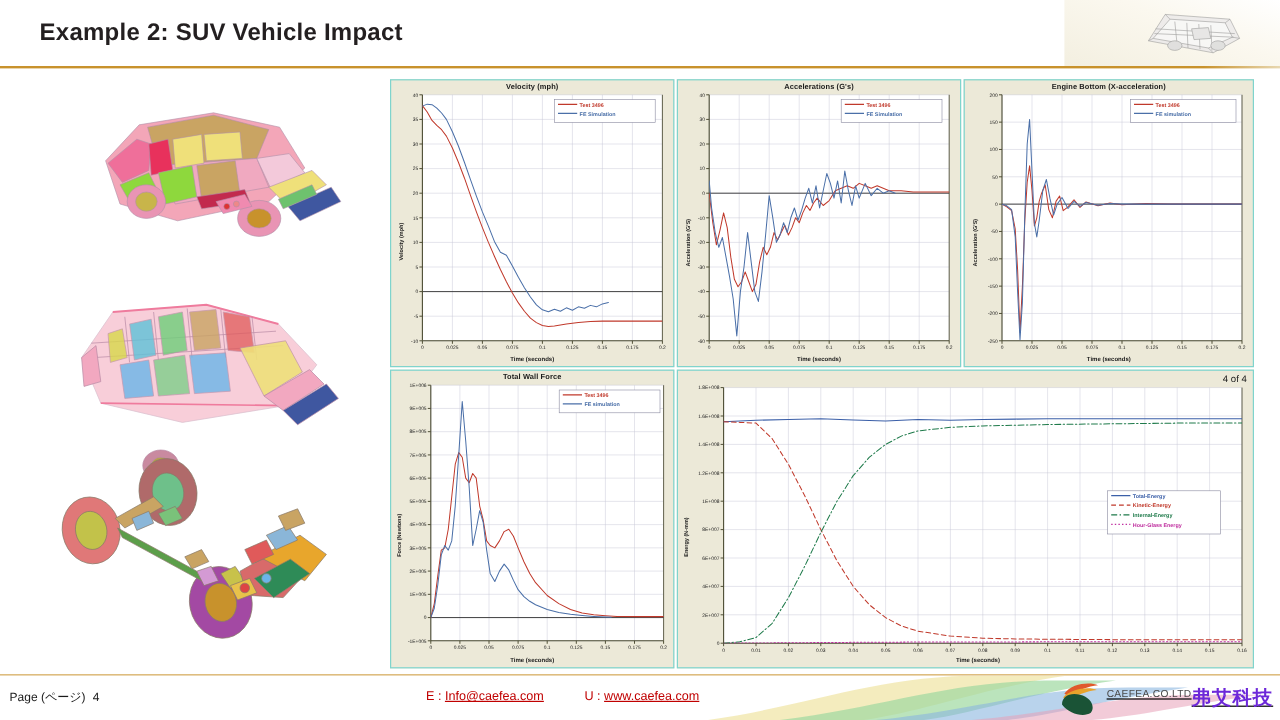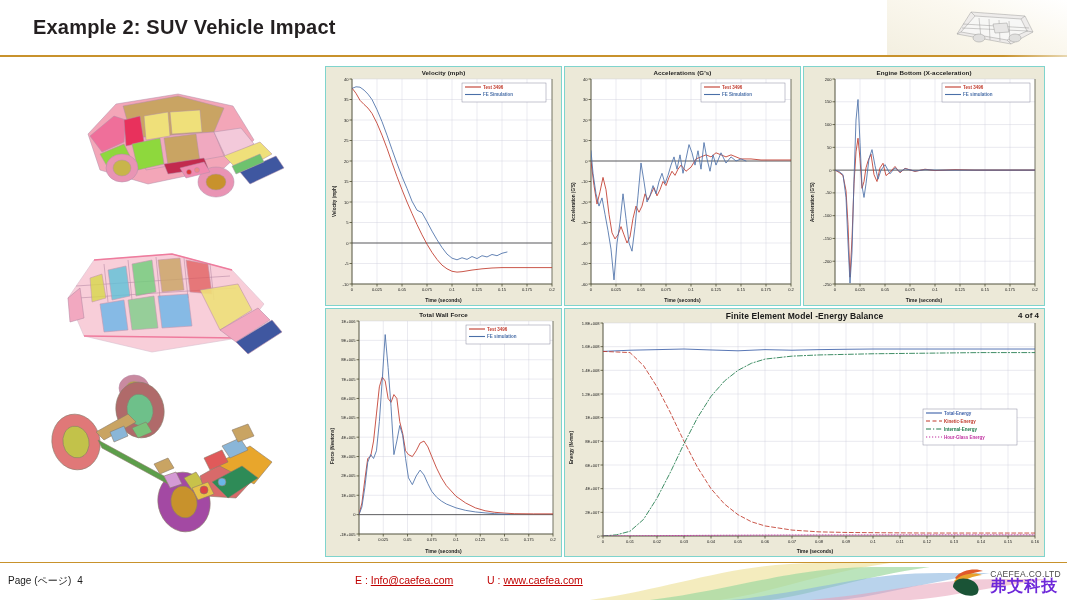--- a/index.html
+++ b/index.html
@@ -45,40 +45,40 @@
   }
   .page-label .num{margin-left:6px;}
   .contact{
     position:absolute;left:355px;top:574px;font-size:10.5px;color:#c00000;
   }
   .contact a{color:#c00000;text-decoration:underline;}
   .contact .sep{display:inline-block;width:28px;}
   .logo{
     position:absolute;right:6px;top:565px;height:34px;display:flex;align-items:center;gap:5px;
   }
-  .logo-text{display:flex;flex-direction:column;line-height:1;}
+  .logo-text{display:flex;line-height:1;text-decoration:underline;}
   .logo-en{font-size:8.5px;color:#4a4a4a;letter-spacing:.3px;}
   .logo-cn{font-size:16px;color:#6d28d9;font-weight:bold;letter-spacing:1px;
            font-family:"DejaVu Sans",sans-serif;}
   
   .models{position:absolute;left:18px;top:62px;width:300px;height:495px;}
   .model-img{position:absolute;}
   
   .charts{position:absolute;left:325px;top:66px;}
   .panel{
     position:absolute;background:#ece9d8;border:1px solid #7fd4cd;
     box-sizing:border-box;
   }
   .panel-title{
     position:absolute;left:0;right:0;top:2px;text-align:center;
     font-size:6.2px;font-weight:bold;color:#1a1a1a;letter-spacing:.1px;
   }
   .panel-title.wide{font-size:8.5px;}
   .page-of{
-    position:absolute;right:5px;top:2px;font-size:8px;font-weight:bold;color:#1a1a1a;
+    position:absolute;right:5px;top:2px;font-size:8px;font-weight:normal;color:#1a1a1a;
   }
   .ylabel{
     position:absolute;font-size:4.6px;color:#1a1a1a;font-weight:bold;
     transform-origin:0 0;transform:rotate(-90deg);white-space:nowrap;
   }
   .xlabel{
     position:absolute;font-size:5px;color:#1a1a1a;font-weight:bold;
     text-align:center;
   }
   svg{display:block;}
@@ -537,21 +537,20 @@
         <rect x="140" y="16" width="84" height="19" fill="#ffffff" stroke="#8a8aa0" stroke-width="0.5"></rect>
         <line x1="143" y1="20" x2="159" y2="20" stroke="#c0392b" stroke-width="1.1"></line>
         <text x="161" y="21.8" font-size="4.5" fill="#c0392b" font-weight="bold" font-family="&quot;Liberation Sans&quot;, sans-serif">Test 3496</text>
         <line x1="143" y1="27.5" x2="159" y2="27.5" stroke="#4a6fa8" stroke-width="1.1"></line>
         <text x="161" y="29.3" font-size="4.5" fill="#4a6fa8" font-weight="bold" font-family="&quot;Liberation Sans&quot;, sans-serif">FE simulation</text>
       </svg>
     <div class="xlabel" style="left:0;right:0;bottom:2px;">Time (seconds)</div>
   </div>
 
   <div class="panel" style="left:239px;top:242px;width:481px;height:249px;">
-    <div class="panel-title wide">Finite Element Model -Energy Balance</div>
     <div class="page-of">4 of 4</div>
     <div class="ylabel" style="left:4px;top:155px;">Energy (N-mm)</div>
     <svg id="svg-energy" width="481" height="249" viewBox="0 0 481 249" style="position:absolute;left:0;top:0;">
         <rect x="38" y="14" width="432" height="213" fill="#ffffff"></rect>
         <line x1="38" y1="14" x2="38" y2="227" stroke="#c9c9d8" stroke-width="0.4"></line>
         <line x1="65" y1="14" x2="65" y2="227" stroke="#c9c9d8" stroke-width="0.4"></line>
         <line x1="92" y1="14" x2="92" y2="227" stroke="#c9c9d8" stroke-width="0.4"></line>
         <line x1="119" y1="14" x2="119" y2="227" stroke="#c9c9d8" stroke-width="0.4"></line>
         <line x1="146" y1="14" x2="146" y2="227" stroke="#c9c9d8" stroke-width="0.4"></line>
         <line x1="173" y1="14" x2="173" y2="227" stroke="#c9c9d8" stroke-width="0.4"></line>

